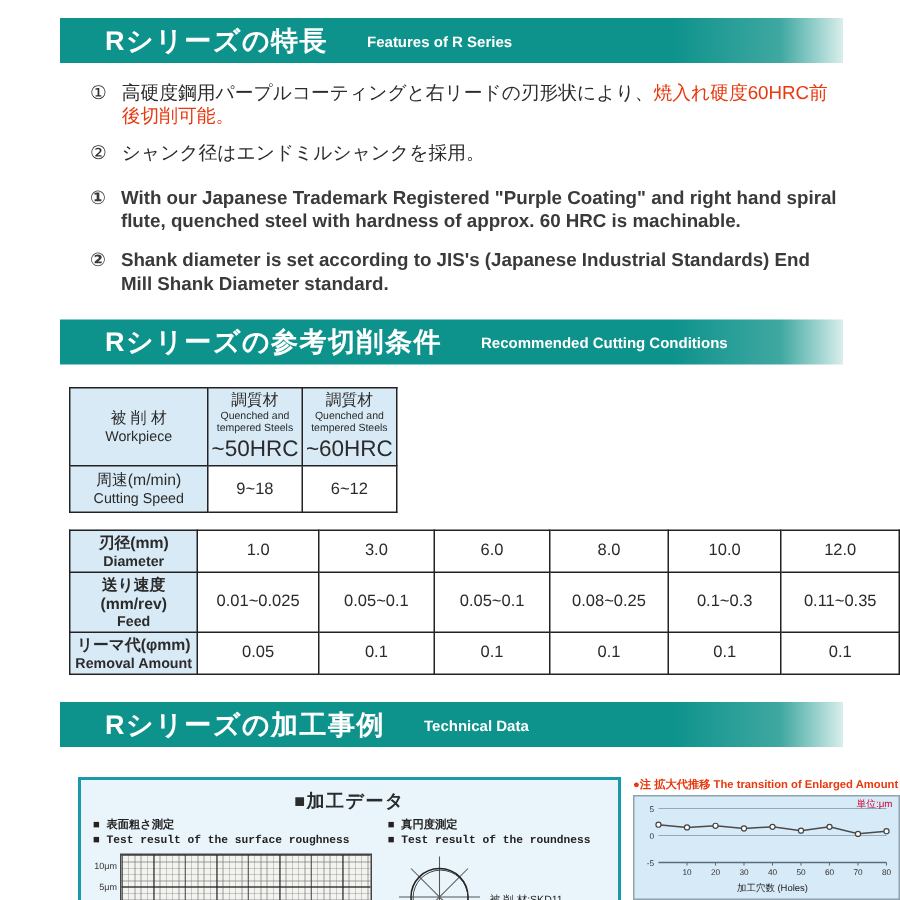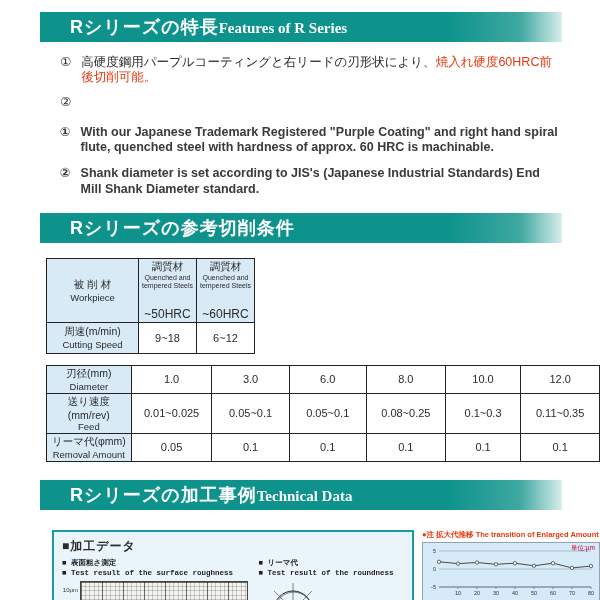--- a/index.html
+++ b/index.html
@@ -4,21 +4,21 @@
 <style>
   * { margin:0; padding:0; box-sizing:border-box; }
   html,body { width:600px; height:600px; background:#ffffff; overflow:hidden;
               font-family:"Liberation Sans","DejaVu Sans",sans-serif; color:#2b2b2b; }
   .page { width:600px; height:600px; padding-top:12px; }
 
   
   .sec-bar { height:30px; margin-left:40px; width:522px; display:flex; align-items:center;
              background:linear-gradient(90deg,#0d928c 0%,#0d928c 78%,#3fa8a1 92%,#d9eeec 100%); }
   .sec-bar .jp { color:#fff; font-size:18px; font-weight:bold; margin-left:30px; letter-spacing:1px; }
-  .sec-bar .en { color:#fff; font-size:15px; font-weight:bold; margin-top:3px;font-family:Liberation Serif, serif; }
+  .sec-bar .en { color:#fff; font-size:10px; font-weight:bold; margin-left:26px; margin-top:3px; }
 
   
   .bullets { margin:13px 0 0 60px; width:500px; }
   .bullet { display:flex; font-size:12.5px; line-height:1.22; margin-bottom:9px; }
   .bullet .num { margin-right:10px; flex:0 0 auto; }
   .hl { color:#e8380d; }
   .en-bullets { margin-top:15px; }
   .en-bullets .bullet { font-weight:bold; color:#3a3a3a; margin-bottom:11px; }
 
   
@@ -26,31 +26,31 @@
   td { border:1px solid #222; text-align:center; vertical-align:middle; padding:1px 2px; }
   .hdr-bg { background:#d8eaf5; }
   .t1 { margin:15px 0 0 46px; }
   .t1 td.c0 { width:92px; }
   .t1 td.cv { width:58px; }
   .t1 .hrow td { height:52px; }
   .t1 .drow td { height:31px; }
   .lbl-jp { display:block; font-size:10.5px; }
   .lbl-en { display:block; font-size:9.5px; }
   .tiny { display:block; font-size:7px; line-height:1.15; }
-  .hrc  { display:block; font-size:12px; margin-top:17px; }
+  .hrc  { display:block; font-size:15px; margin-top:1px; }
   .val  { font-size:11px; }
   .t2 { margin:11px 0 0 46px; }
-  .t2 td.c0 { width:100px; }
+  .t2 td.c0 { width:100px;font-weight:bold; }
   .t2 td.cv { width:89px; }
   .t2 td { height:27px; }
 
   
   .bottom { display:flex; margin:20px 0 0 52px; }
   .data-box { width:362px; height:120px; border:2px solid #1a9aa8; background:#eaf5fb; padding:6px 8px; }
-  .db-title { font-size:12px; font-weight:bold; letter-spacing:1px; }
+  .db-title { font-size:12px; font-weight:bold; letter-spacing:1px;text-align:center; }
   .db-cols { display:flex; margin-top:3px; }
   .db-left { width:196px; }
   .db-right { width:148px; margin-left:4px; }
   .mini-lbl { font-size:7.5px; font-weight:bold; line-height:1.35; color:#222;font-family:Liberation Mono, monospace; }
   .grid-wrap { display:flex; margin-top:3px; }
   .yaxis { width:18px; position:relative; font-size:6px; color:#333; }
   .yaxis span { position:absolute; right:2px; }
   .grid-chart { position:relative; width:168px; height:62px; border:1px solid #444; background-color:#f3f3f0;
      background-image:
        repeating-linear-gradient(to right, rgba(30,30,30,.55) 0 1px, transparent 1px 21px),
@@ -80,36 +80,38 @@
     <span class="en">Features of R Series</span>
   </div>
 
   <div class="bullets">
     <div class="bullet">
       <span class="num">①</span>
       <span><span>高硬度鋼用パープルコーティングと右リードの刃形状により、</span><span class="hl">焼入れ硬度60HRC前後切削可能。</span></span>
     </div>
     <div class="bullet">
       <span class="num">②</span>
+      <span><span>シャンク径はエンドミルシャンクを採用。</span><span class="hl"></span></span>
     </div>
   </div>
 
   <div class="bullets en-bullets">
     <div class="bullet">
       <span class="num">①</span>
       <span>With our Japanese Trademark Registered "Purple Coating" and right hand spiral flute, quenched steel with hardness of approx. 60 HRC is machinable.</span>
     </div>
     <div class="bullet">
       <span class="num">②</span>
       <span>Shank diameter is set according to JIS's (Japanese Industrial Standards) End Mill Shank Diameter standard.</span>
     </div>
   </div>
 
   <div class="sec-bar" style="margin-top:16px;">
     <span class="jp">Rシリーズの参考切削条件</span>
+    <span class="en">Recommended Cutting Conditions</span>
   </div>
 
   <table class="t1">
     <tbody>
         <tr class="hrow">
       <td class="c0 hdr-bg">
         <span class="lbl-jp">被 削 材</span>
         <span class="lbl-en">Workpiece</span>
       </td>
       <td class="cv hdr-bg">
@@ -199,21 +201,21 @@
             <div class="grid-chart">
               <svg width="168" height="62">
                 <polyline fill="none" stroke="#1e1e1e" stroke-width="1.1" points="1,35 7,34 13,35 19,35 25,34 31,36 37,35 43,34 49,35 55,35 61,34 67,36 73,35 79,34 85,35 91,36 97,35 103,34 109,35 115,35 121,34 127,36 133,35 139,35 145,34 151,35 157,36 163,35 167,35"></polyline>
               </svg>
             </div>
           </div>
 
         </div>
 
         <div class="db-right">
-          <div class="mini-lbl">■ リーマ代</div>
+          <div class="mini-lbl">■ 真円度測定</div>
           <div class="mini-lbl">■ Test result of the roundness</div>
           <div class="round-row">
             <div>
               <svg width="68" height="64">
                 <g stroke="#555" stroke-width="0.7">
                   <line x1="34" y1="3" x2="34" y2="57"></line>
                   <line x1="7" y1="30" x2="61" y2="30"></line>
                   <line x1="15" y1="11" x2="53" y2="49"></line>
                   <line x1="53" y1="11" x2="15" y2="49"></line>
                 </g>

